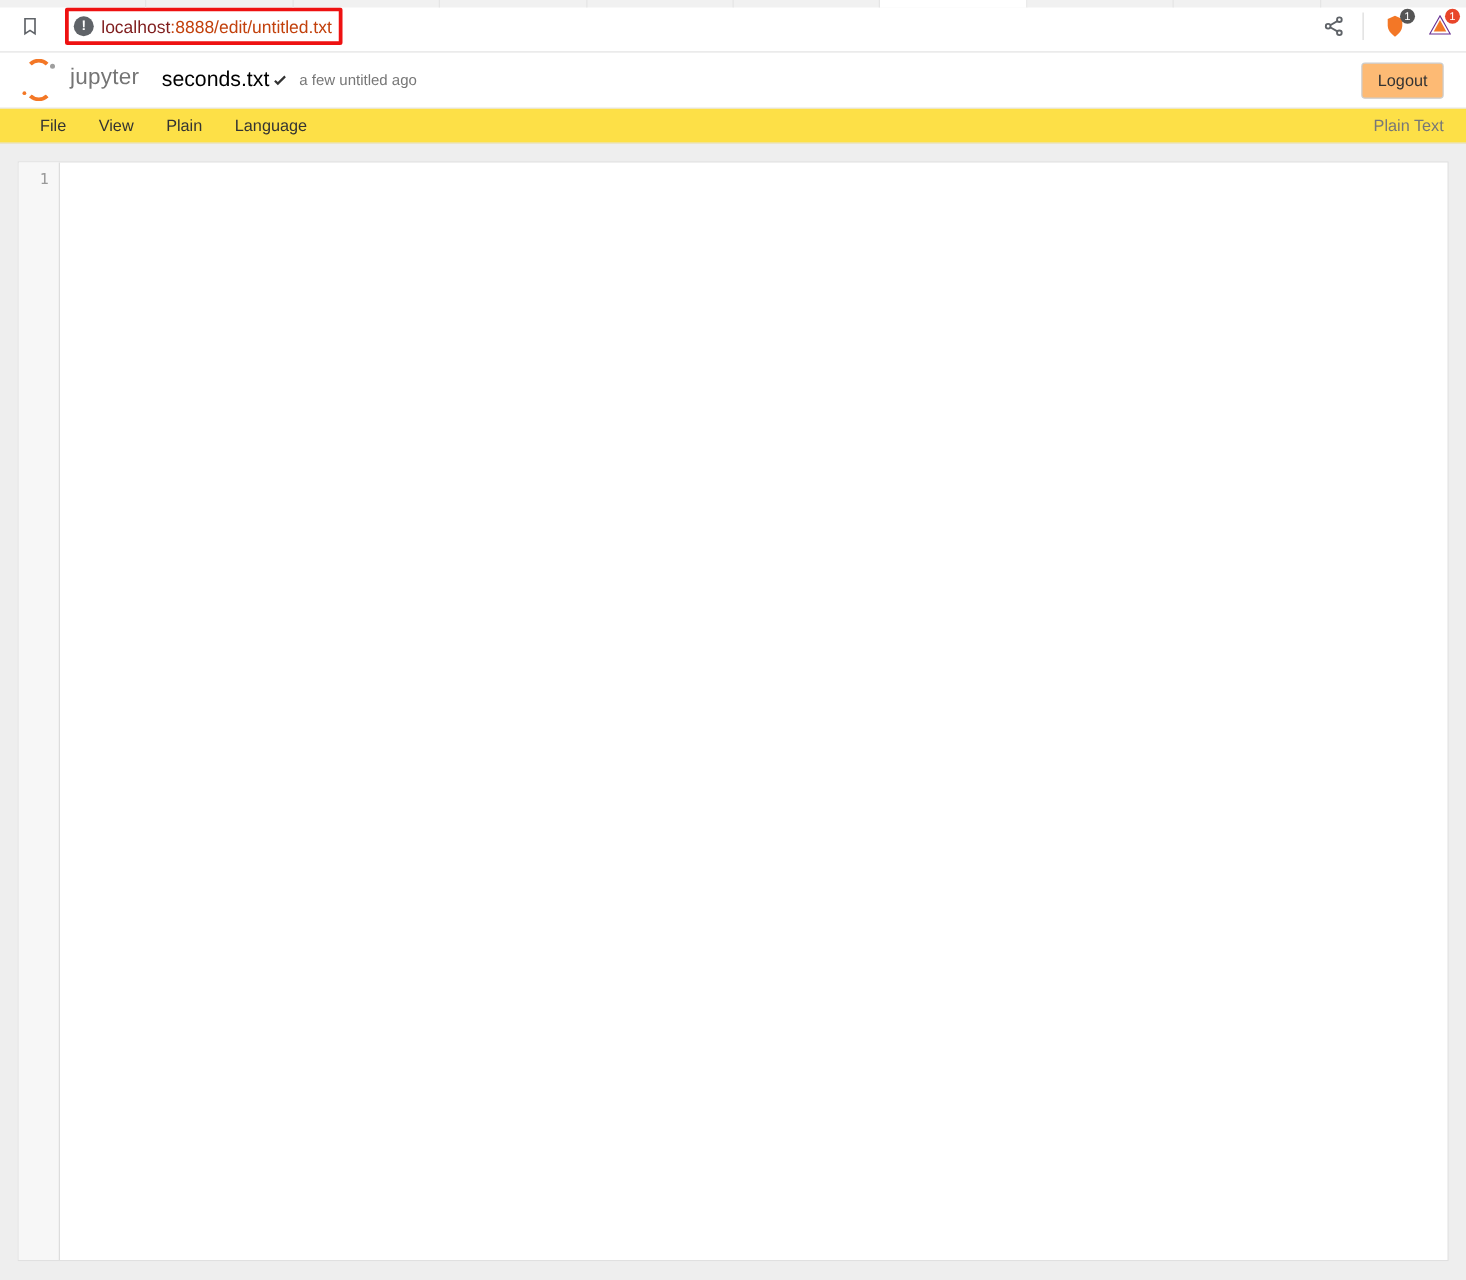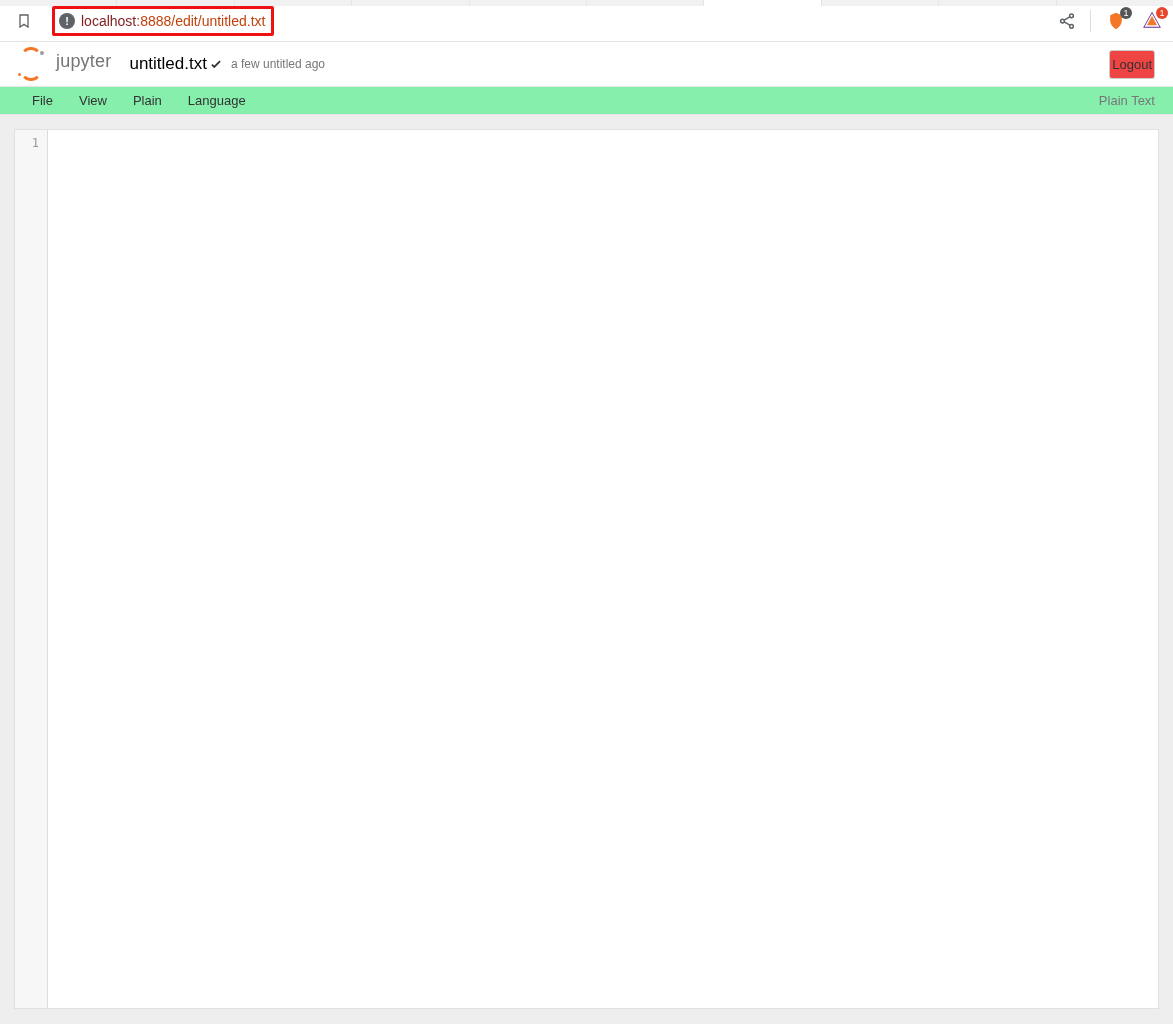--- a/index.html
+++ b/index.html
@@ -106,27 +106,27 @@
   .jp-logo-text{letter-spacing:0.2px;}
   .jp-filename {
     margin-left:18px;font-size:17px;color:#000;
     display:flex;align-items:center;gap:2px;
   }
   .jp-timestamp{
     margin-left:8px;color:#777;font-size:12px;
   }
   .jp-logout{
     margin-left:auto;border:1px solid #ccc;border-radius:3px;
-    background:#ef4444;padding:6px 2px;font-size:13px;color:#333;
+    background:#fdba74;padding:6px 12px;font-size:13px;color:#333;
     cursor:pointer;
   }
 
   
   .menubar{
-    height:28px;background:#86efac;border-bottom:1px solid #e5e5e5;
+    height:28px;background:#fde047;border-bottom:1px solid #e5e5e5;
     display:flex;align-items:center;padding:0 12px 0 22px;
     font-size:13px;color:#333;gap:6px;
   }
   .menubar .menu-item{padding:4px 10px;cursor:pointer;}
   .menubar .mode{margin-left:auto;color:#777;padding-right:6px;}
 
   
   .page-body{
     padding:14px;
   }
@@ -205,21 +205,21 @@
   <div class="jp-logo">
     <div class="jp-logo-mark">
       <div class="jp-logo-arc top"></div>
       <div class="jp-logo-arc bot"></div>
       <div class="jp-logo-dot d1"></div>
       <div class="jp-logo-dot d2"></div>
     </div>
     <span class="jp-logo-text">jupyter</span>
   </div>
   <div class="jp-filename">
-    <span>untitled.txt</span>
+    <span>seconds.txt</span>
     <svg width="14" height="14" viewBox="0 0 24 24" fill="none" stroke="#333" stroke-width="3">
       <path d="M5 13l4 4L19 7"></path>
     </svg>
   </div>
   <span class="jp-timestamp">a few untitled ago</span>
   <button class="jp-logout">Logout</button>
 </div>
 
 <div class="menubar">
   <span class="menu-item">File</span>

